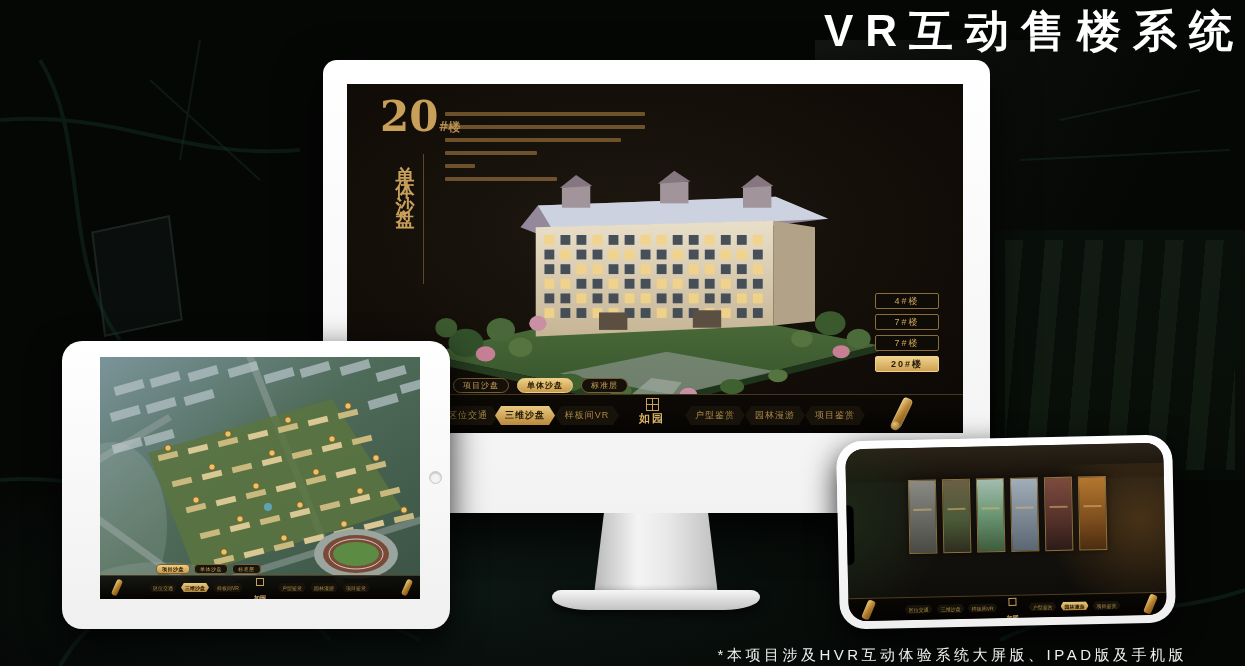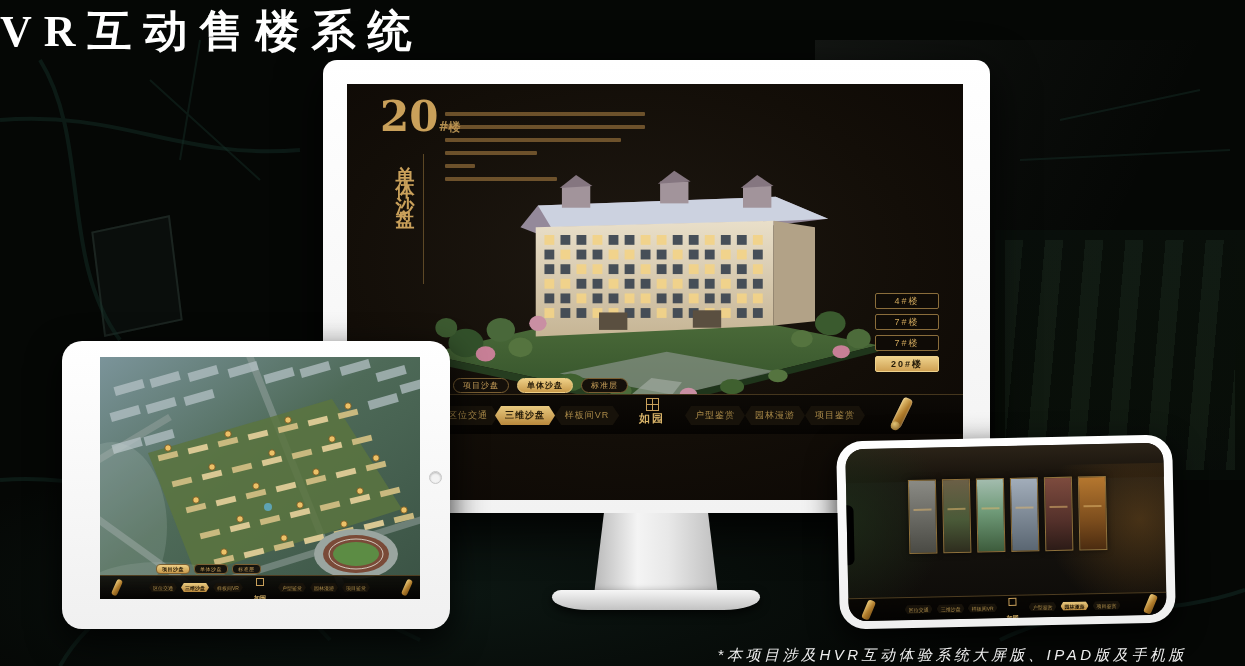--- a/index.html
+++ b/index.html
@@ -13,30 +13,30 @@
     background:linear-gradient(180deg,#0a110c,#091008 70%,#070c08);}
   .bg-aerial-r:before{content:"";position:absolute;inset:10px;
     background:repeating-linear-gradient(95deg,rgba(40,60,45,.35) 0 18px,rgba(10,16,12,.4) 18px 40px);}
   .bg-plaque{position:absolute;left:97px;top:223px;width:76px;height:102px;z-index:1;
     border:2px solid #1b2420;background:#0a0e0c;transform:rotate(-7deg) skewY(-5deg);}
   .bg-map{position:absolute;left:0;top:0;width:100%;height:100%;z-index:1;opacity:.8;}
   .bg-ground{position:absolute;left:0;top:420px;width:100%;height:246px;z-index:1;
     background:radial-gradient(60% 80% at 35% 70%,rgba(18,36,30,.55),rgba(0,0,0,0) 75%);}
 
   
-  .page-title{position:absolute;top:2px;left:0;width:100%;text-align:left;z-index:3;
-    color:#fff;font-size:44px;font-weight:bold;letter-spacing:12px;font-family:Liberation Serif, serif;}
+  .page-title{position:absolute;top:2px;left:0;width:100%;text-align:right;z-index:3;
+    color:#fff;font-size:44px;font-weight:bold;letter-spacing:12px;}
   .footnote{position:absolute;right:58px;bottom:1px;z-index:6;color:#ededed;
-    font-size:15px;letter-spacing:3.5px;font-style:italic;}
+    font-size:15px;letter-spacing:3.5px;}
 
   
   .monitor{position:absolute;left:323px;top:60px;width:667px;height:453px;z-index:2;
     background:linear-gradient(#ffffff,#f2f2f2);border-radius:14px 14px 4px 4px;
     box-shadow:0 14px 45px rgba(0,0,0,.85);}
-  .m-screen{position:absolute;left:24px;top:24px;width:616px;height:416px;overflow:hidden;
+  .m-screen{position:absolute;left:24px;top:24px;width:616px;height:349px;overflow:hidden;
     background:radial-gradient(85% 80% at 45% 42%,#1e1811 0%,#130e08 55%,#0b0704 100%);}
   .m-neck{position:absolute;left:594px;top:513px;width:124px;height:82px;z-index:2;
     background:linear-gradient(90deg,#b9b9b9,#f4f4f4 35%,#e8e8e8 60%,#bfbfbf);
     clip-path:polygon(8% 0,92% 0,100% 100%,0 100%);}
   .m-base{position:absolute;left:552px;top:590px;width:208px;height:20px;z-index:2;
     background:linear-gradient(#f6f6f6,#c2c2c2);border-radius:10px 10px 40px 40px/8px 8px 14px 14px;
     box-shadow:0 4px 10px rgba(0,0,0,.7);}
 
   
   .m-num{position:absolute;left:33px;top:8px;color:#c9a05a;z-index:2;

